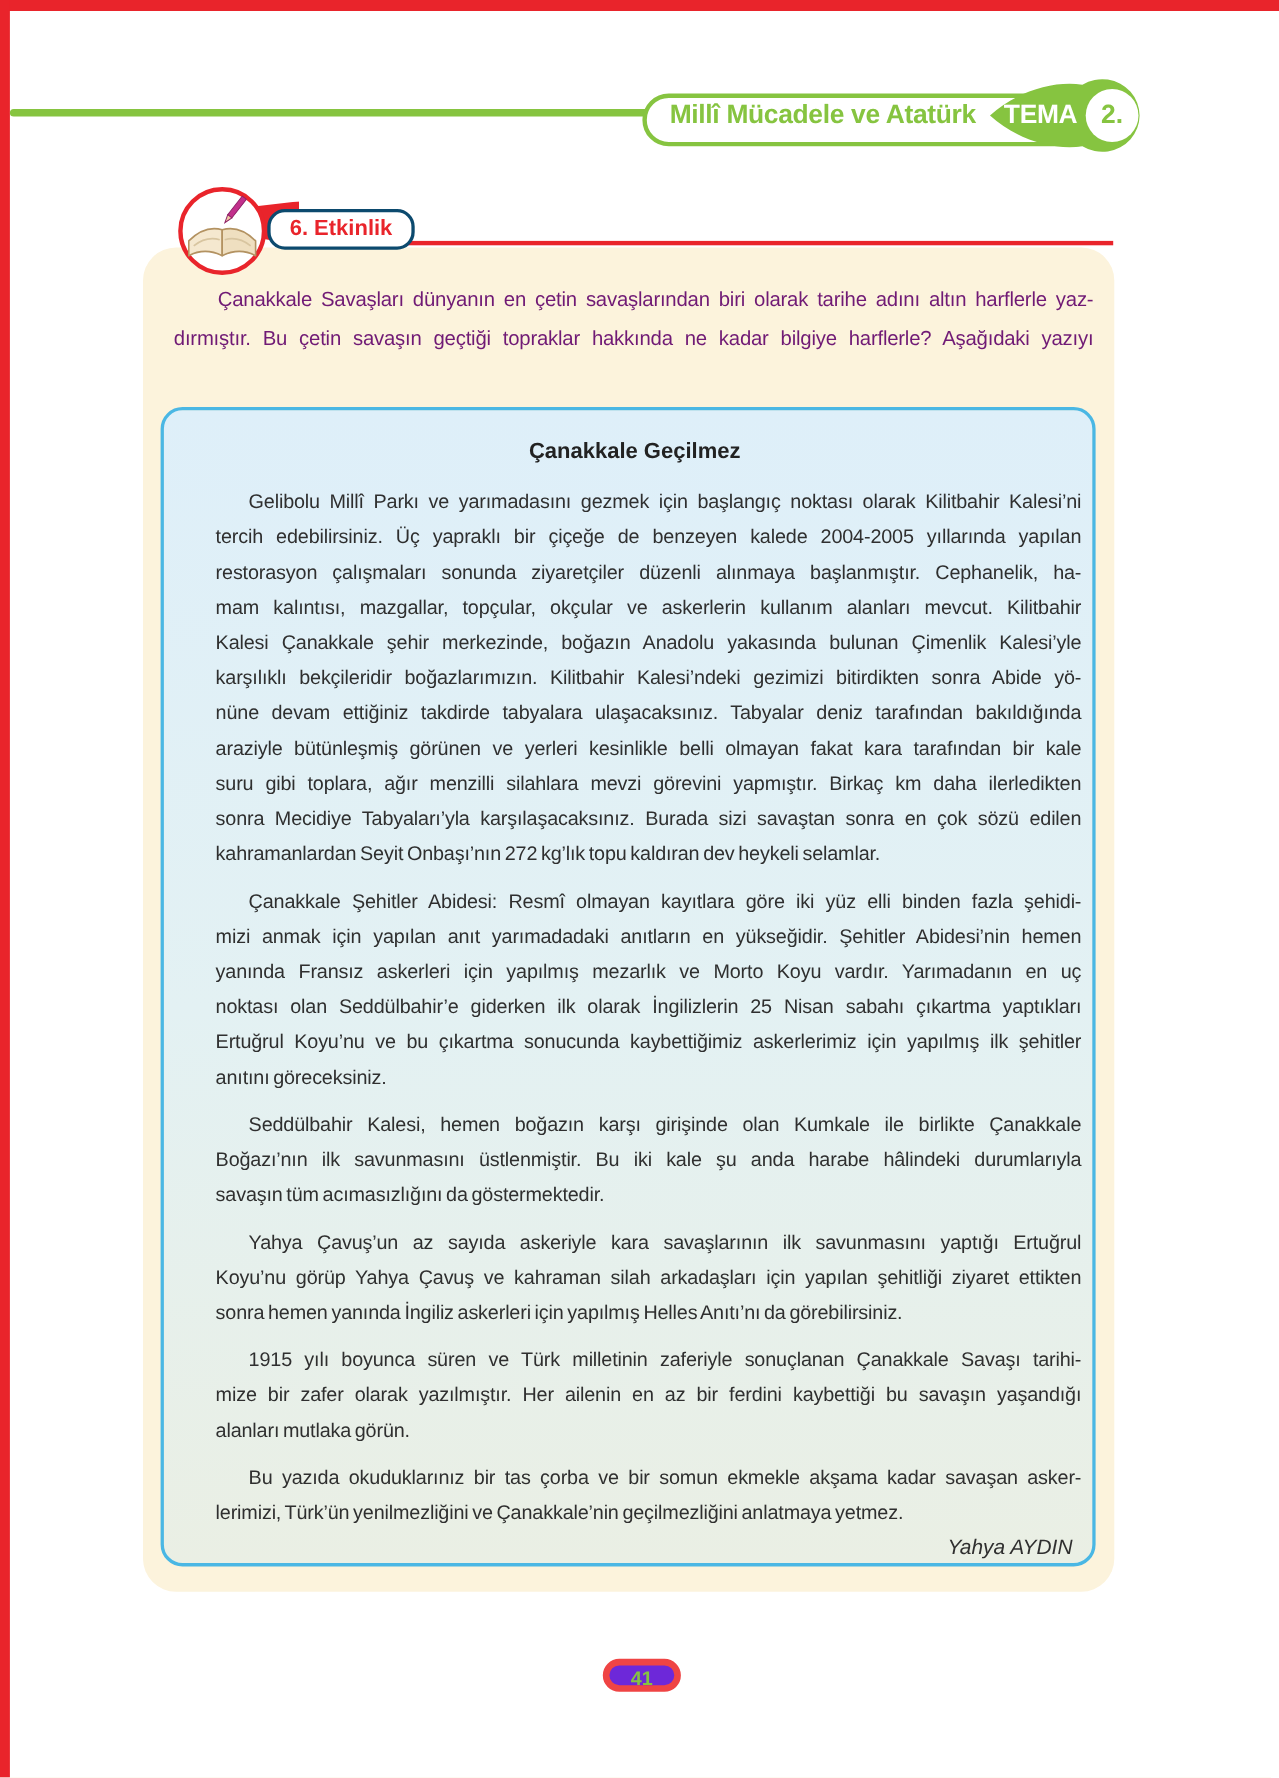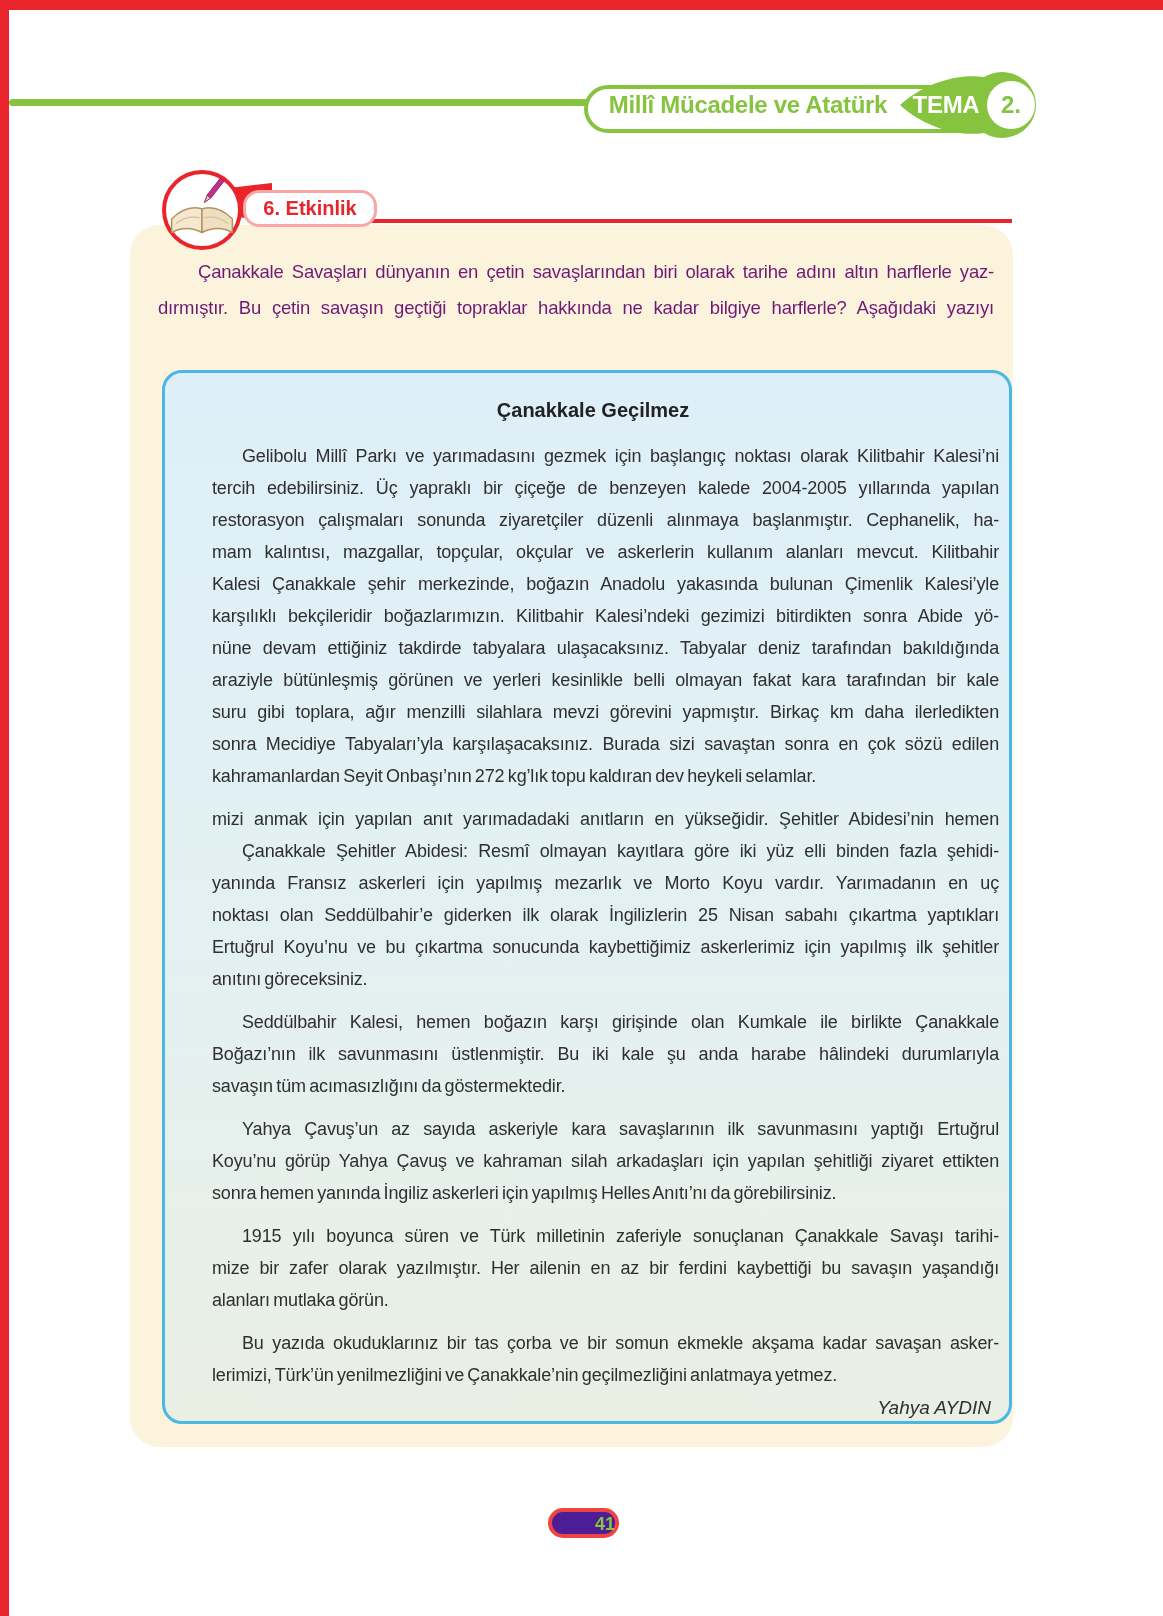--- a/index.html
+++ b/index.html
@@ -22,46 +22,46 @@
     color:#ffffff;font-weight:bold;font-size:24px;letter-spacing:-0.3px;}
   .hb-circle{position:absolute;left:403px;top:11px;width:48px;height:48px;border-radius:50%;background:#ffffff;
     color:#86C440;font-weight:bold;font-size:24px;line-height:48px;text-align:center;}
 
   
   .act-wedge{position:absolute;left:210px;top:183px;width:62px;height:40px;background:#E9242B;
     clip-path:polygon(0 18%,100% 0,100% 100%,0 72%);}
   .act-line{position:absolute;left:300px;top:219px;width:712px;height:4px;background:#E9242B;}
   .act-circle{position:absolute;left:162px;top:170px;width:72px;height:72px;border-radius:50%;
     background:#ffffff;border:4px solid #E9242B;box-sizing:content-box;z-index:2;}
-  .act-pill{position:absolute;left:243px;top:190px;width:128px;height:31px;background:#ffffff;border:3px solid #fca5a5;
+  .act-pill{position:absolute;left:243px;top:190px;width:128px;height:31px;background:#ffffff;border:3px solid #0c4a6e;
     border-radius:16px;z-index:3;text-align:center;line-height:31px;color:#E9242B;font-weight:bold;font-size:20px;}
 
   
   .cream-box{position:absolute;left:130px;top:225px;width:883px;height:1222px;background:#FCF3DC;border-radius:30px;}
   .intro{position:absolute;left:28px;top:29px;width:836px;color:#701a75;}
   .intro .tline{font-size:18.5px;line-height:36px;letter-spacing:-0.2px;word-spacing:-1px;}
   .intro .t-first{text-indent:40px;}
 
   
-  .reading-box{position:absolute;left:32px;top:145px;width:850px;height:1054px;box-sizing:border-box;
+  .reading-box{position:absolute;left:16px;top:145px;width:850px;height:1054px;box-sizing:border-box;
     border:3px solid #4AB7E4;border-radius:20px;
     background:linear-gradient(180deg,#DEEFF9 0%,#E3F1F3 52%,#EAEFE4 100%);
     padding:24px 10px 0 22px;}
   .rb-title{text-align:center;font-weight:bold;font-size:20px;color:#222222;line-height:26px;}
   .rb-body{margin-top:17px;color:#2F2F2F;}
   .rb-body .tline{font-size:18px;line-height:32px;letter-spacing:-0.15px;word-spacing:-1.5px;margin-left:25px;}
   .rb-body .t-first{text-indent:30px;}
   .para + .para{margin-top:11px;}
   .tline{text-align:justify;text-align-last:justify;}
   .t-last{text-align-last:left;}
   .rb-signature{margin-top:6px;padding-right:8px;text-align:right;font-style:italic;font-size:19px;color:#2F2F2F;}
 
   
   .page-pill{position:absolute;left:548px;top:1508px;width:71px;height:30px;box-sizing:border-box;
-    border:4px solid #ef4444;border-radius:16px;background:#4c1d95;text-align:right;line-height:24px;
+    border:6px solid #ef4444;border-radius:16px;background:#6d28d9;text-align:center;line-height:24px;
     color:#86C440;font-weight:bold;font-size:18px;}
 </style>
 </head>
 <body>
 
 <div class="red-top"></div>
 <div class="red-left"></div>
 
 <div class="green-rule"></div>
 <div class="header-badge">
@@ -110,22 +110,22 @@
           <div class="tline">mam kalıntısı, mazgallar, topçular, okçular ve askerlerin kullanım alanları mevcut. Kilitbahir</div>
           <div class="tline">Kalesi Çanakkale şehir merkezinde, boğazın Anadolu yakasında bulunan Çimenlik Kalesi’yle</div>
           <div class="tline">karşılıklı bekçileridir boğazlarımızın. Kilitbahir Kalesi’ndeki gezimizi bitirdikten sonra Abide yö-</div>
           <div class="tline">nüne devam ettiğiniz takdirde tabyalara ulaşacaksınız. Tabyalar deniz tarafından bakıldığında</div>
           <div class="tline">araziyle bütünleşmiş görünen ve yerleri kesinlikle belli olmayan fakat kara tarafından bir kale</div>
           <div class="tline">suru gibi toplara, ağır menzilli silahlara mevzi görevini yapmıştır. Birkaç km daha ilerledikten</div>
           <div class="tline">sonra Mecidiye Tabyaları’yla karşılaşacaksınız. Burada sizi savaştan sonra en çok sözü edilen</div>
           <div class="tline t-last">kahramanlardan Seyit Onbaşı’nın 272 kg’lık topu kaldıran dev heykeli selamlar.</div>
         </div>
         <div class="para">
+          <div class="tline t-first">Çanakkale Şehitler Abidesi: Resmî olmayan kayıtlara göre iki yüz elli binden fazla şehidi-</div>
           <div class="tline">mizi anmak için yapılan anıt yarımadadaki anıtların en yükseğidir. Şehitler Abidesi’nin hemen</div>
-          <div class="tline t-first">Çanakkale Şehitler Abidesi: Resmî olmayan kayıtlara göre iki yüz elli binden fazla şehidi-</div>
           <div class="tline">yanında Fransız askerleri için yapılmış mezarlık ve Morto Koyu vardır. Yarımadanın en uç</div>
           <div class="tline">noktası olan Seddülbahir’e giderken ilk olarak İngilizlerin 25 Nisan sabahı çıkartma yaptıkları</div>
           <div class="tline">Ertuğrul Koyu’nu ve bu çıkartma sonucunda kaybettiğimiz askerlerimiz için yapılmış ilk şehitler</div>
           <div class="tline t-last">anıtını göreceksiniz.</div>
         </div>
         <div class="para">
           <div class="tline t-first">Seddülbahir Kalesi, hemen boğazın karşı girişinde olan Kumkale ile birlikte Çanakkale</div>
           <div class="tline">Boğazı’nın ilk savunmasını üstlenmiştir. Bu iki kale şu anda harabe hâlindeki durumlarıyla</div>
           <div class="tline t-last">savaşın tüm acımasızlığını da göstermektedir.</div>
         </div>

